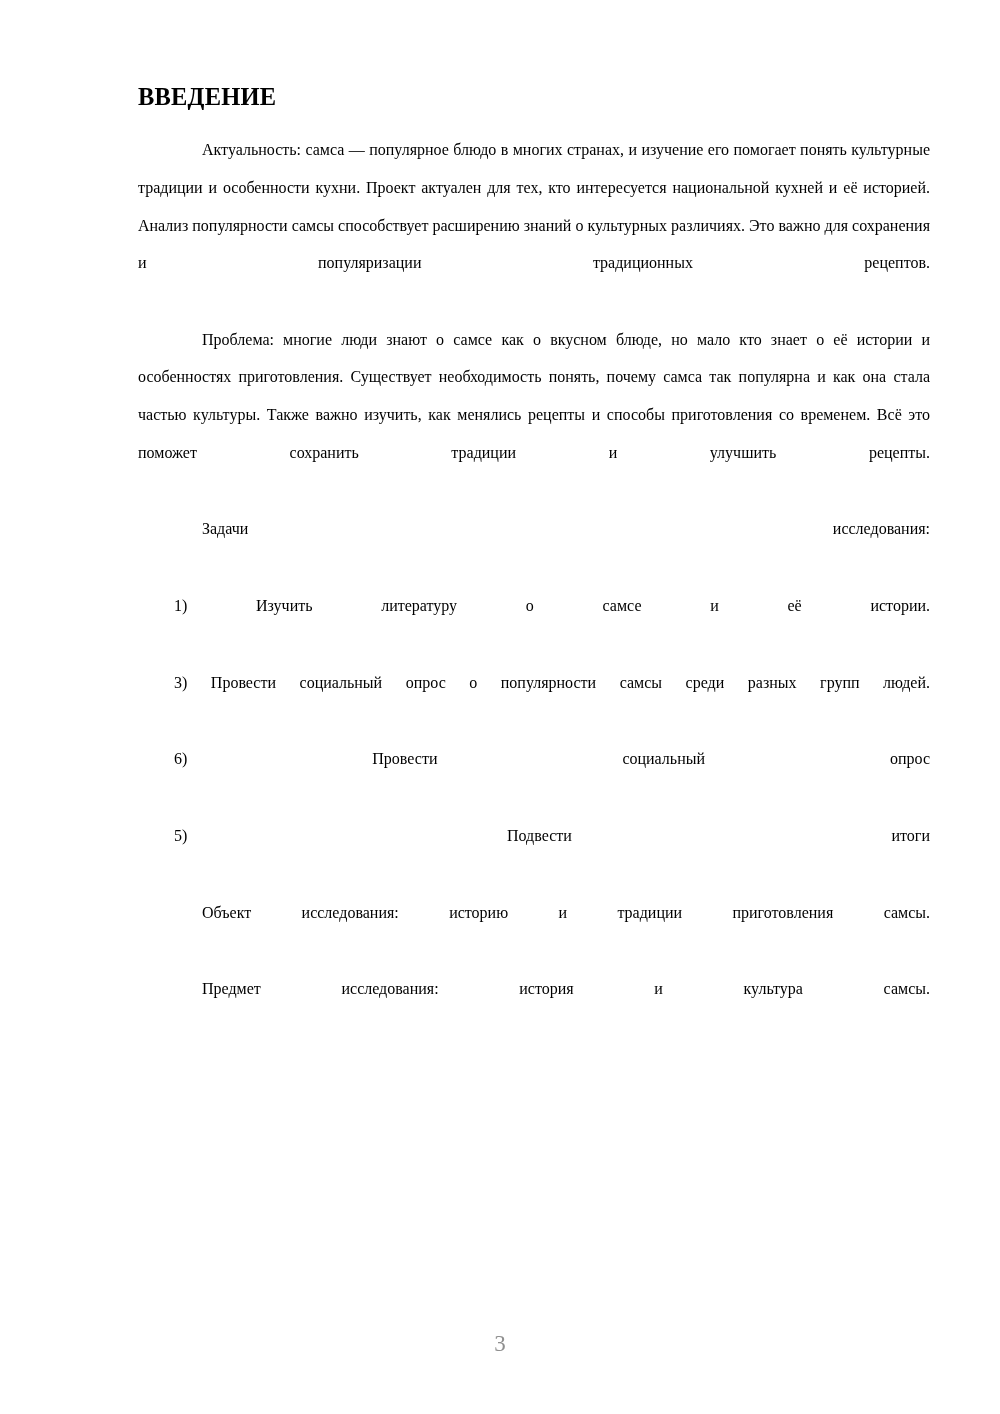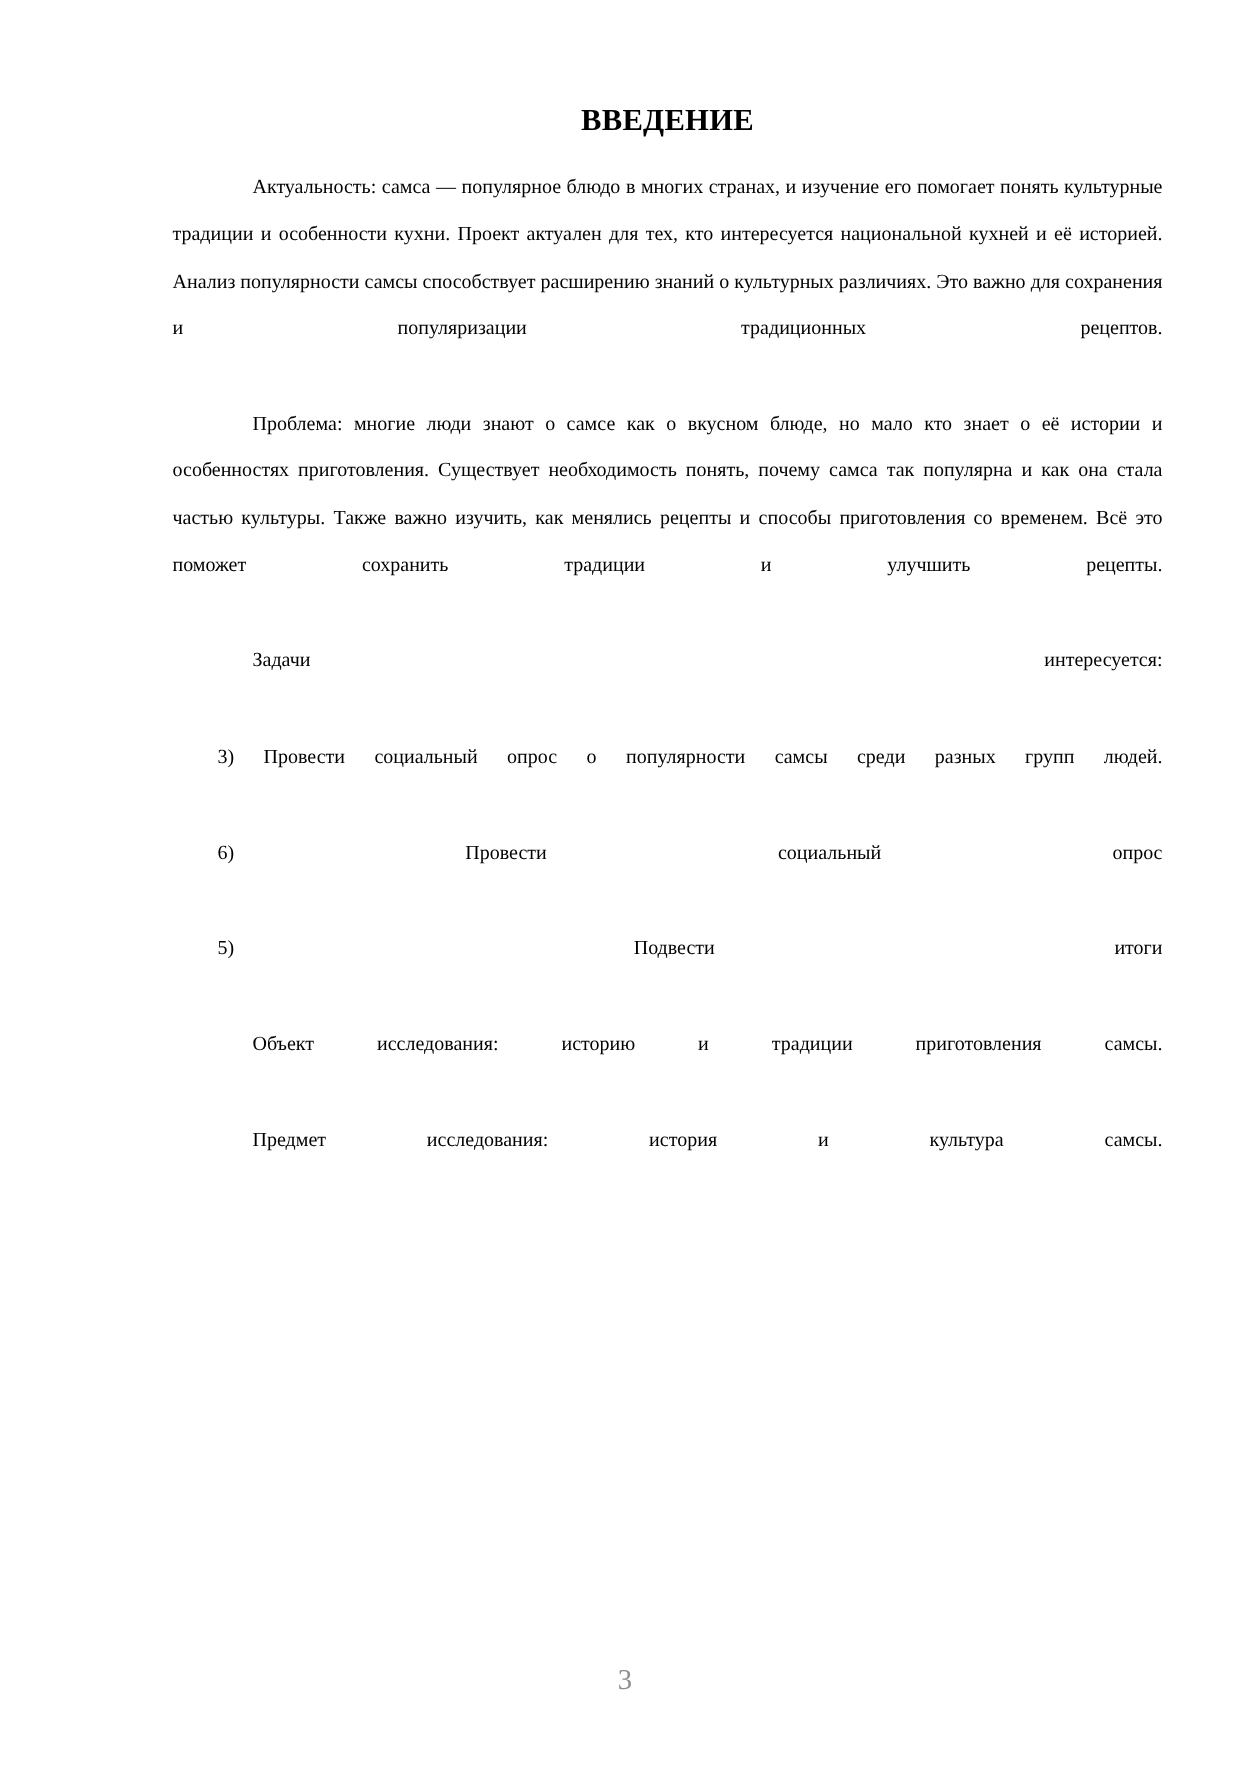--- a/index.html
+++ b/index.html
@@ -28,21 +28,21 @@
   .content {
     position: absolute;
     left: 138px;
     top: 82px;
     width: 792px;
   }
 
   .doc-title {
     font-size: 24.5px;
     font-weight: bold;
-    text-align: center;
+    text-align: left;
     letter-spacing: 0.2px;
     line-height: 1.2;
     margin: 0 0 20px 0;
   }
 
   .para {
     font-size: 16px;
     line-height: 37.6px;
     text-align: justify;
     text-justify: inter-word;
@@ -82,21 +82,22 @@
 <body>
 
 <div class="page">
 
   <div class="content">
     <h1 class="doc-title">ВВЕДЕНИЕ</h1>
 
     <div id="blocks-container">
         <p class="para">Актуальность: самса — популярное блюдо в многих странах, и изучение его помогает понять культурные традиции и особенности кухни. Проект актуален для тех, кто интересуется национальной кухней и её историей. Анализ популярности самсы способствует расширению знаний о культурных различиях. Это важно для сохранения и популяризации традиционных рецептов.</p>
         <p class="para">Проблема: многие люди знают о самсе как о вкусном блюде, но мало кто знает о её истории и особенностях приготовления. Существует необходимость понять, почему самса так популярна и как она стала частью культуры. Также важно изучить, как менялись рецепты и способы приготовления со временем. Всё это поможет сохранить традиции и улучшить рецепты.</p>
-        <p class="para">Задачи интересуется:</p>
+        <p class="para">Задачи исследования:</p>
+        <p class="para item">1) Изучить литературу о самсе и её истории.</p>
         <p class="para item">3) Провести социальный опрос о популярности самсы среди разных групп людей.</p>
         <p class="para item">6) Провести социальный опрос</p>
         <p class="para item">5) Подвести итоги</p>
         <p class="para">Объект исследования: историю и традиции приготовления самсы.</p>
         <p class="para">Предмет исследования: история и культура самсы.</p>
       </div>
   </div>
 
   <div class="page-number">3</div>
 

